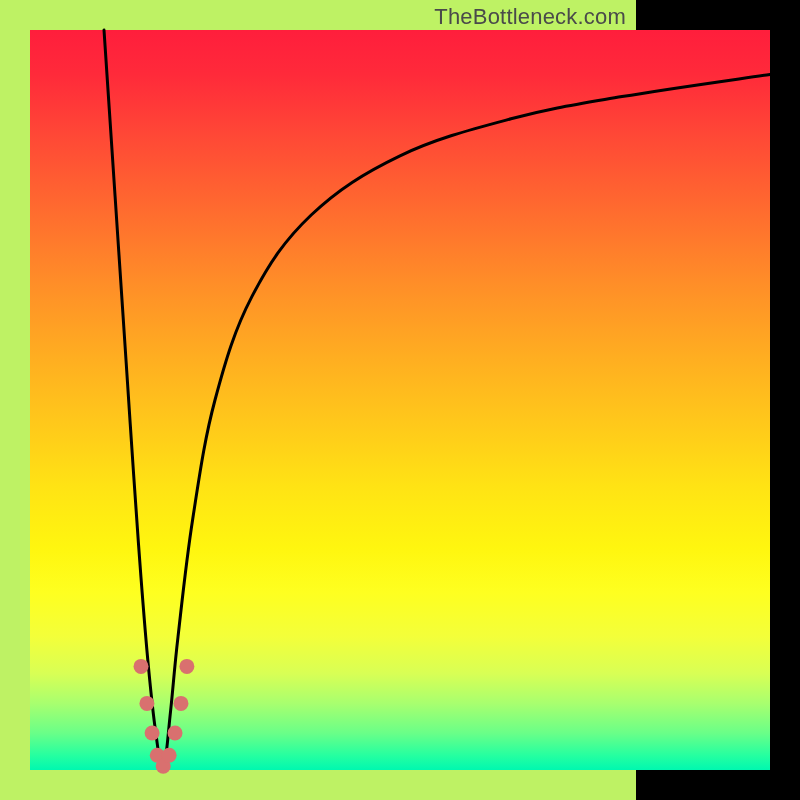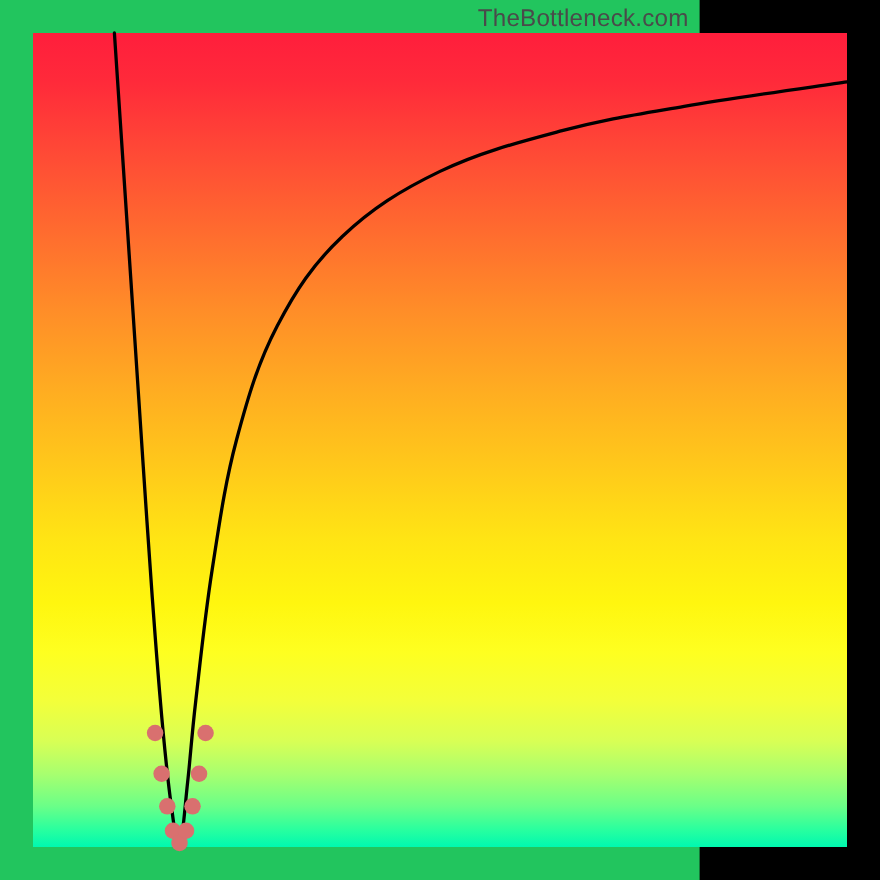--- a/index.html
+++ b/index.html
@@ -8,21 +8,21 @@
     width: 800px;
     height: 800px;
     overflow: hidden;
     background: #000;
     font-family: Arial, Helvetica, sans-serif;
   }
   .frame {
     position: relative;
     width: 636px;
     height: 800px;
-    background: #22c55e;
+    background: #bef264;
   }
   .plot {
     position: absolute;
     left: 30px;
     top: 30px;
     width: 740px;
     height: 740px;
     
     background: linear-gradient(to bottom,
       #ff1e3c 0%,

